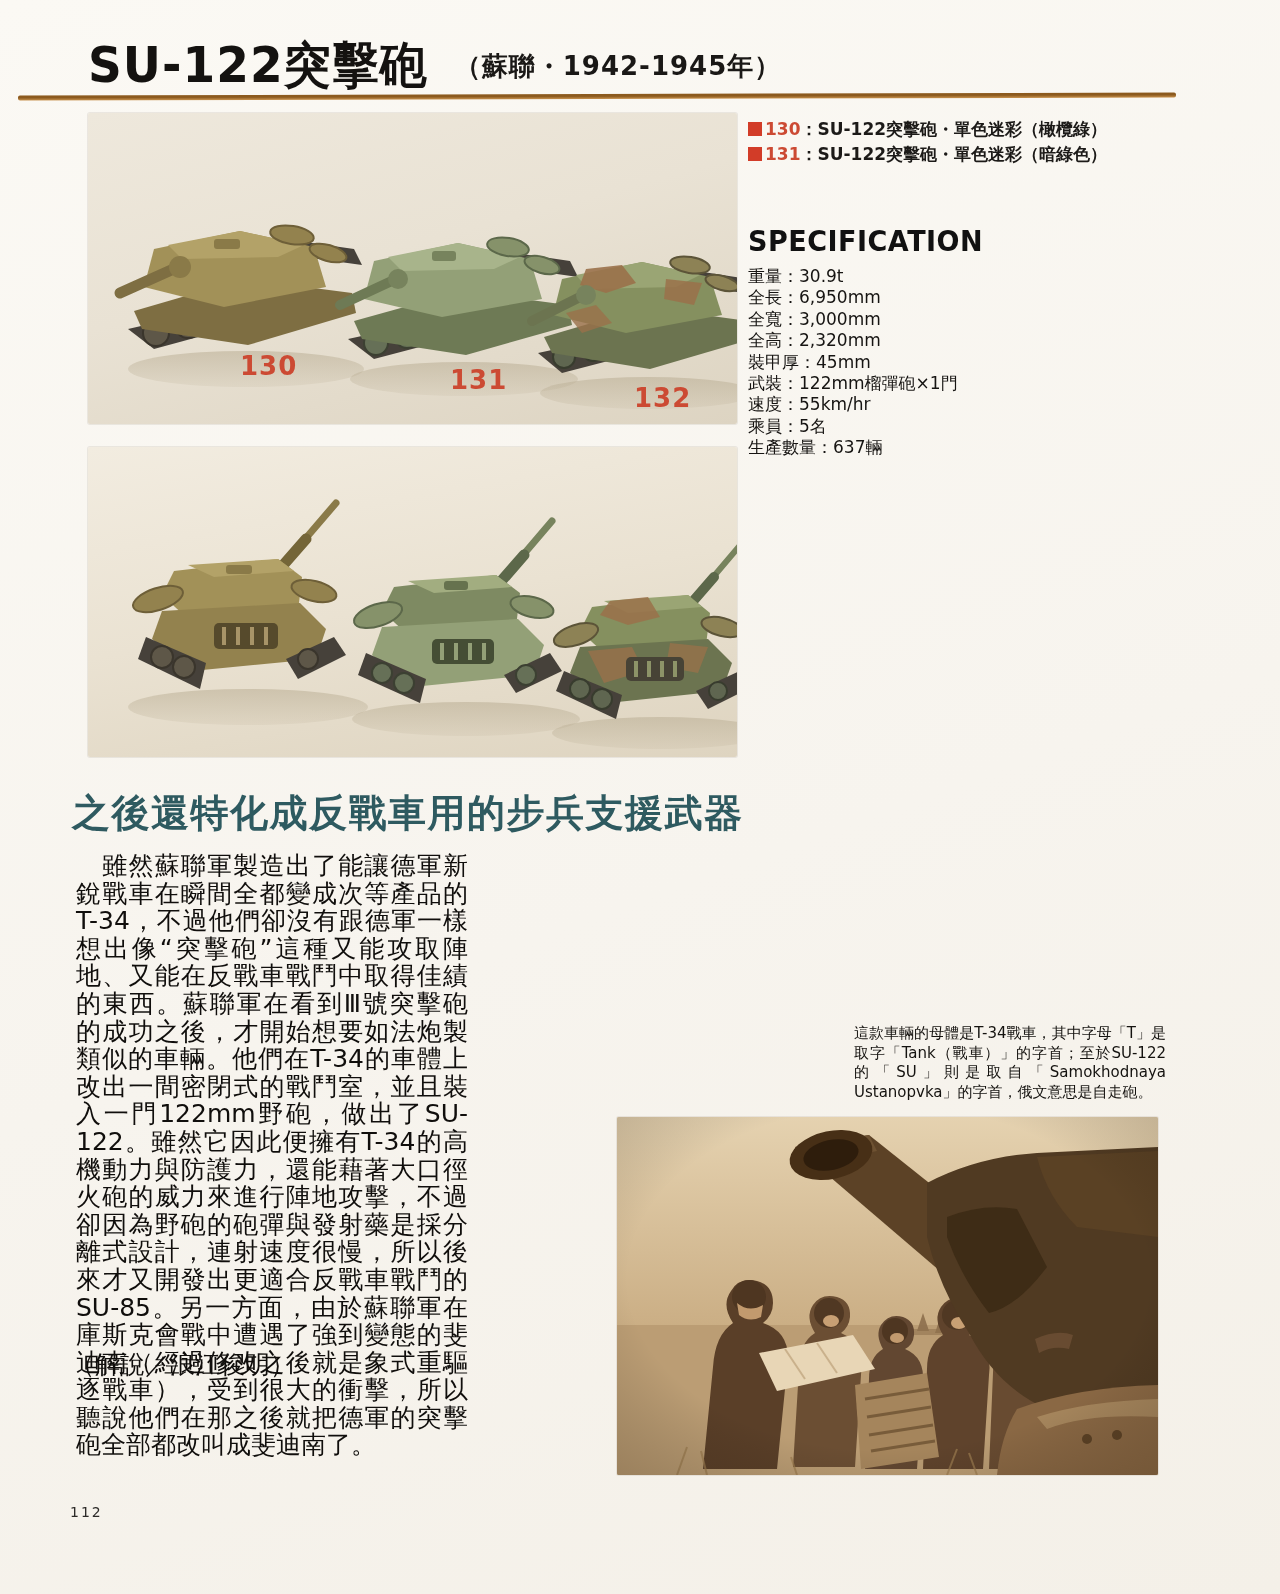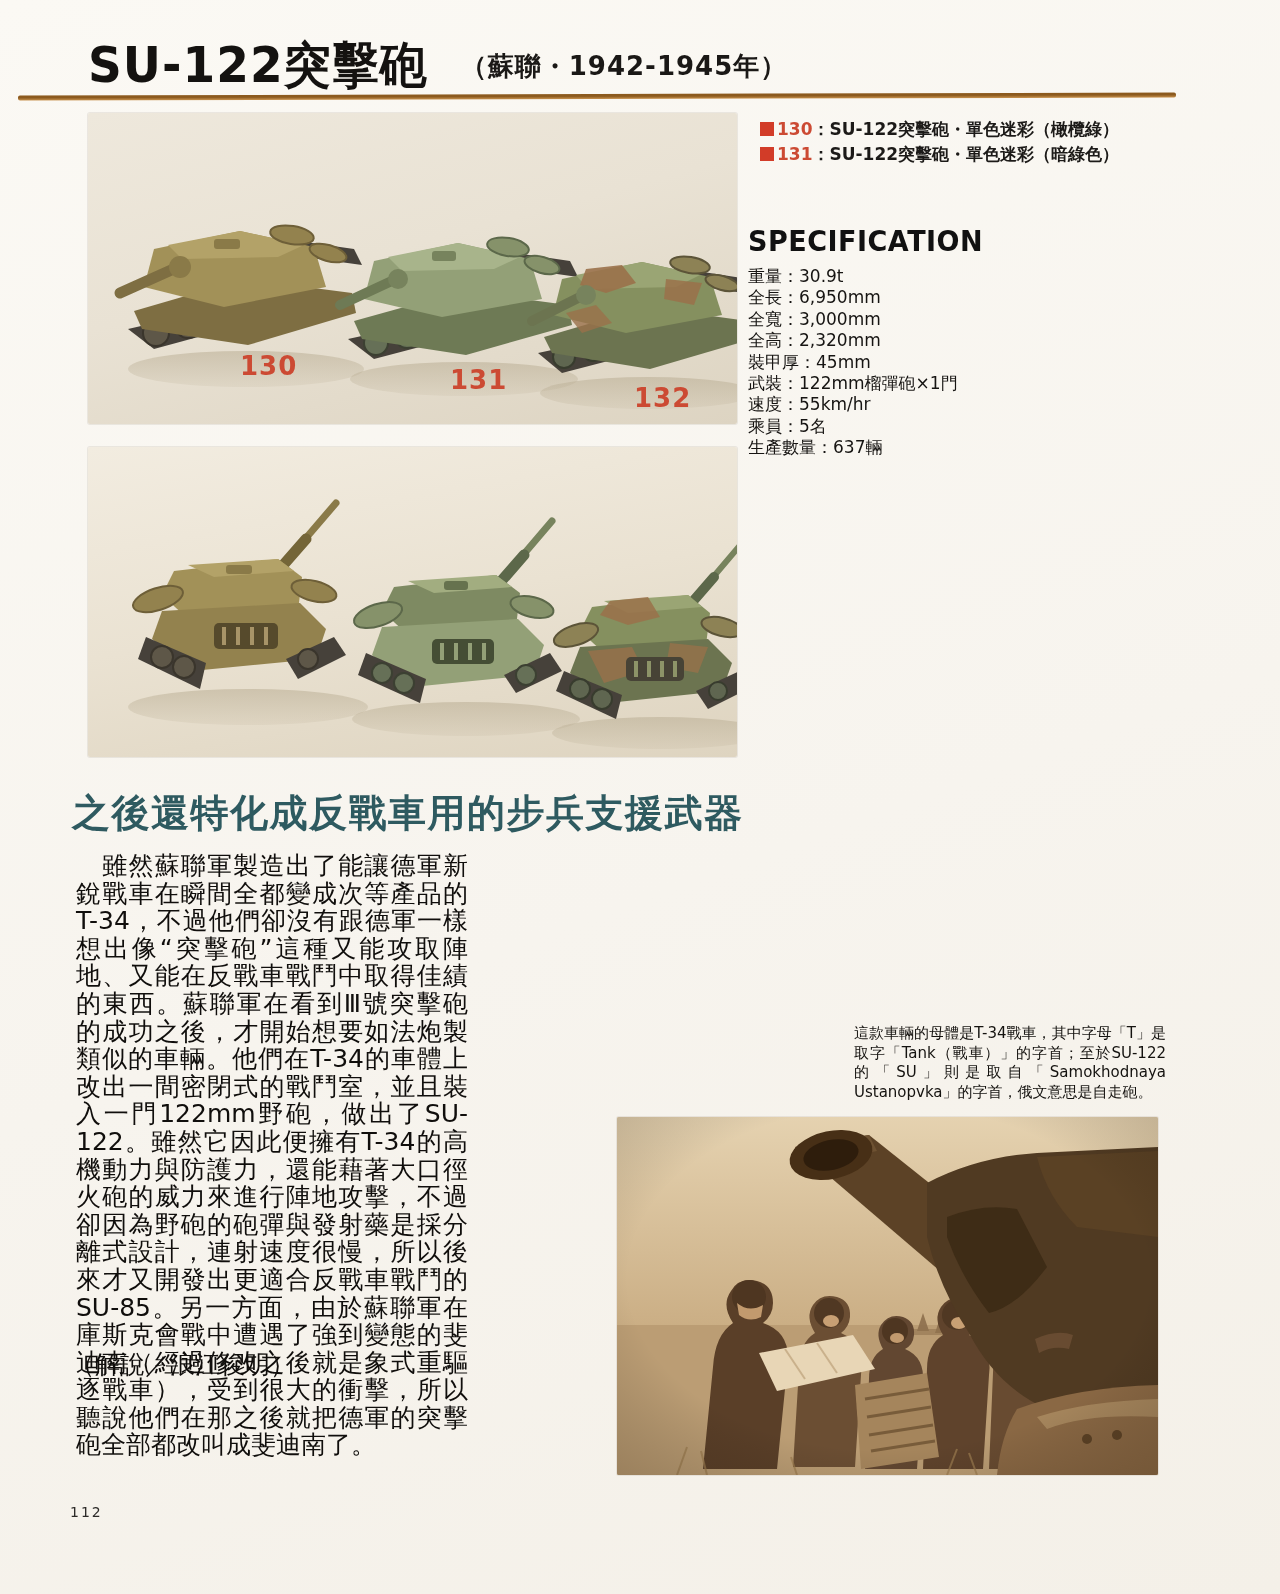--- a/index.html
+++ b/index.html
@@ -17,31 +17,31 @@
   .title-row{position:absolute;left:88px;top:34px;white-space:nowrap;}
   .main-title{
     display:inline-block;
     font-size:47px;font-weight:900;color:#141210;
     letter-spacing:1px;
     transform:scaleY(1.05);
   }
   .sub-title{
     display:inline-block;
     font-size:26px;font-weight:800;color:#1a1816;
-    margin-left:28px;vertical-align:6px;letter-spacing:1px;
+    margin-left:22px;vertical-align:6px;letter-spacing:1px;
   }
   .title-rule{
     position:absolute;left:18px;top:94px;width:1158px;height:5px;
     background:linear-gradient(180deg,var(--rule_brown_dark) 0%,var(--rule_brown_dark) 45%,var(--rule_brown_light) 100%);
     transform:rotate(-0.15deg);
     border-radius:2px;
   }
   
   .legend{position:absolute;left:748px;top:118px;}
-  .legend-row{height:25px;font-size:17px;font-weight:600;color:#1c1a18;white-space:nowrap;margin-left:12px;}
+  .legend-row{height:25px;font-size:17px;font-weight:600;color:#1c1a18;white-space:nowrap;}
   .legend-swatch{
     display:inline-block;width:14px;height:14px;margin-right:3px;
     background:var(--accent_red);vertical-align:-1px;
   }
   .legend-num{color:var(--label_red);font-weight:700;}
   
   .spec{position:absolute;left:748px;top:226px;}
   .spec-heading{
     font-size:27px;font-weight:900;color:#111;letter-spacing:0.5px;
     margin-bottom:8px;transform:scaleY(1.04);

